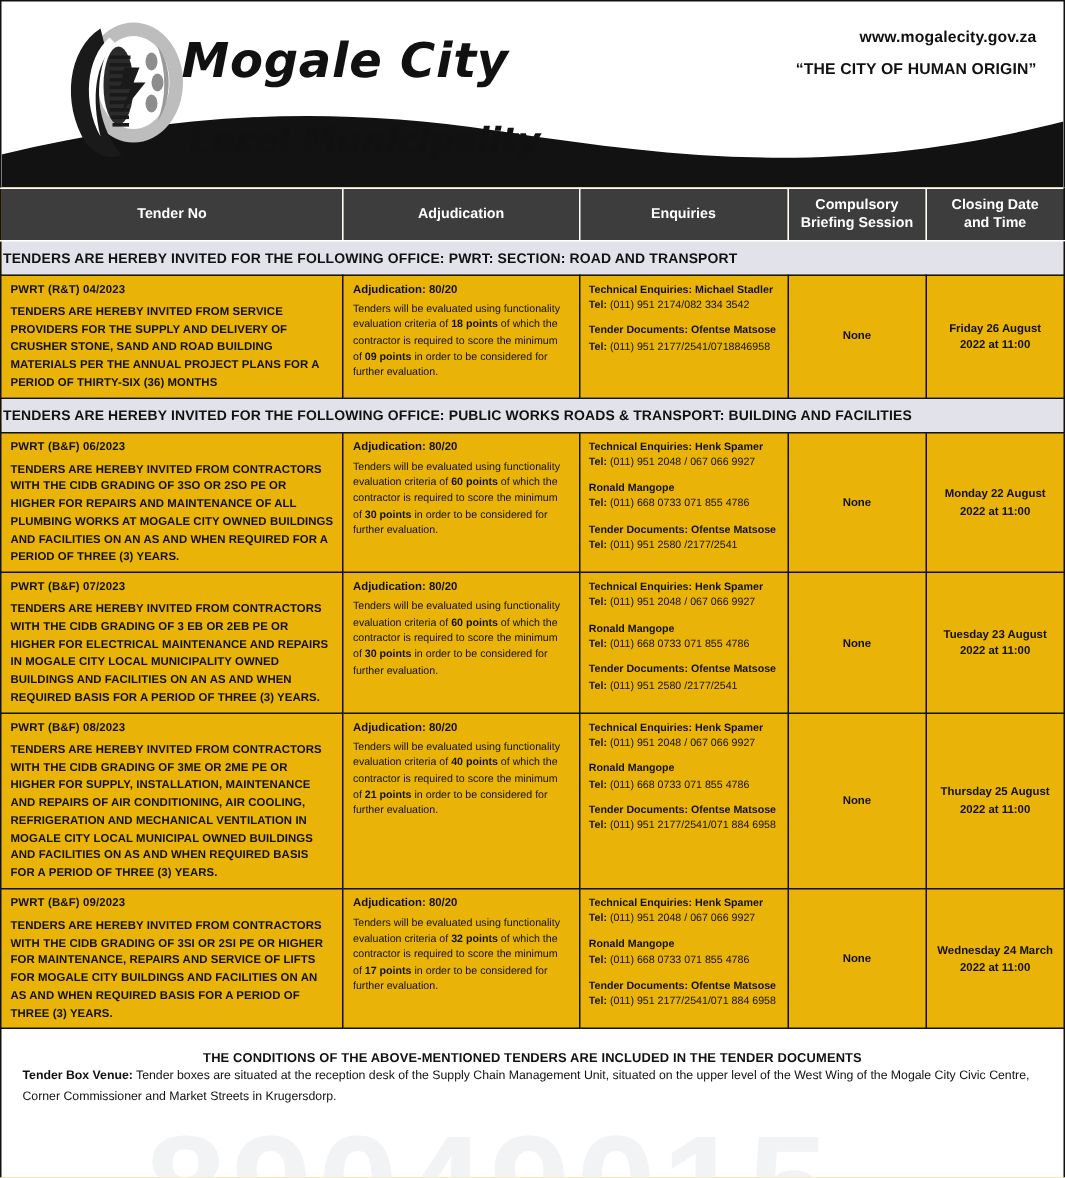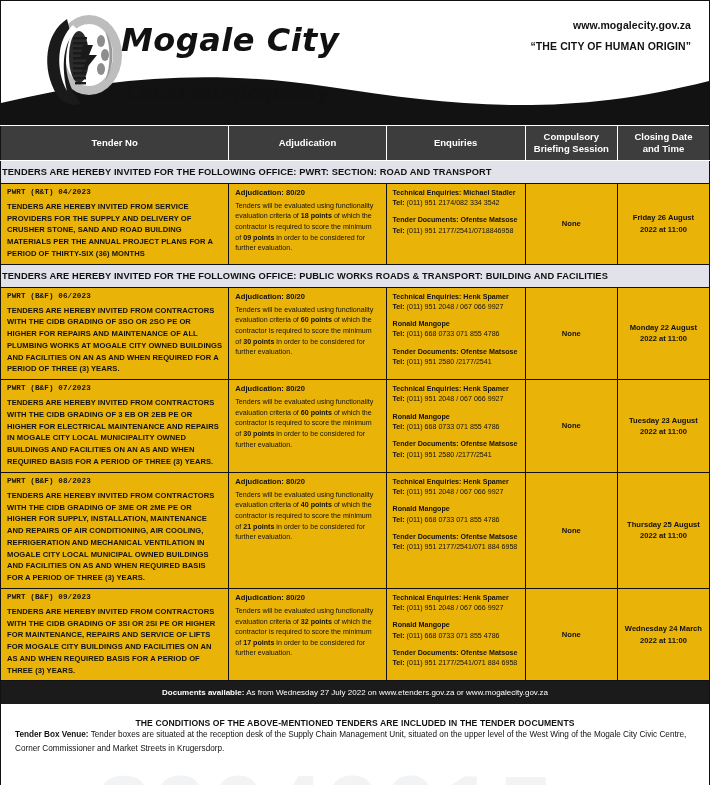--- a/index.html
+++ b/index.html
@@ -56,21 +56,21 @@
     font-weight: bold;
     font-style: italic;
     letter-spacing: 0.5px;
     color: #111;
   }
   .brand-sub {
     position: absolute;
     left: 125px;
     top: 80px;
     font-family: "DejaVu Sans", sans-serif;
-    font-size: 20px;
+    font-size: 23px;
     font-weight: bold;
     font-style: italic;
     color: #111;
   }
   .header-right {
     position: absolute;
     right: 18px;
     top: 18px;
     text-align: right;
   }
@@ -130,21 +130,20 @@
   .c-enq      { width: 139px; }
   .c-brief    { width: 92px;  }
   .c-close    { width: 92px;  }
 
   .tno {
     font-size: 7.6px;
     font-weight: bold;
     color: #111;
     margin-bottom: 5px;
     letter-spacing: 0.1px;
-    font-family: Liberation Mono, monospace;
   }
   .tdesc {
     font-size: 7.6px;
     font-weight: bold;
     color: #111;
     line-height: 1.55;
     letter-spacing: 0.05px;
   }
   .adj-title {
     font-size: 7.6px;
@@ -452,23 +451,20 @@
           </td>
           <td class="cell-center">None</td>
           <td class="cell-center">
             <div>Wednesday 24 March</div>
             <div>2022 at 11:00</div>
           </td>
         </tr>
       </tbody>
   </table>
 
-  <div class="docsbar">
-    <b>Documents available:</b><span> As from Wednesday 27 July 2022  on www.etenders.gov.za or www.mogalecity.gov.za</span>
-  </div>
 
   <div class="footer">
     <div class="watermark">89049015</div>
 
     <div class="cond-title">THE CONDITIONS OF THE ABOVE-MENTIONED TENDERS ARE INCLUDED IN THE TENDER DOCUMENTS</div>
 
     <div class="venue">
       <b>Tender Box Venue:</b><span> Tender boxes are situated at the reception desk of the Supply Chain Management Unit, situated on the upper level of the West Wing of the Mogale City Civic Centre, Corner Commissioner and Market Streets in Krugersdorp.</span>
     </div>
 

